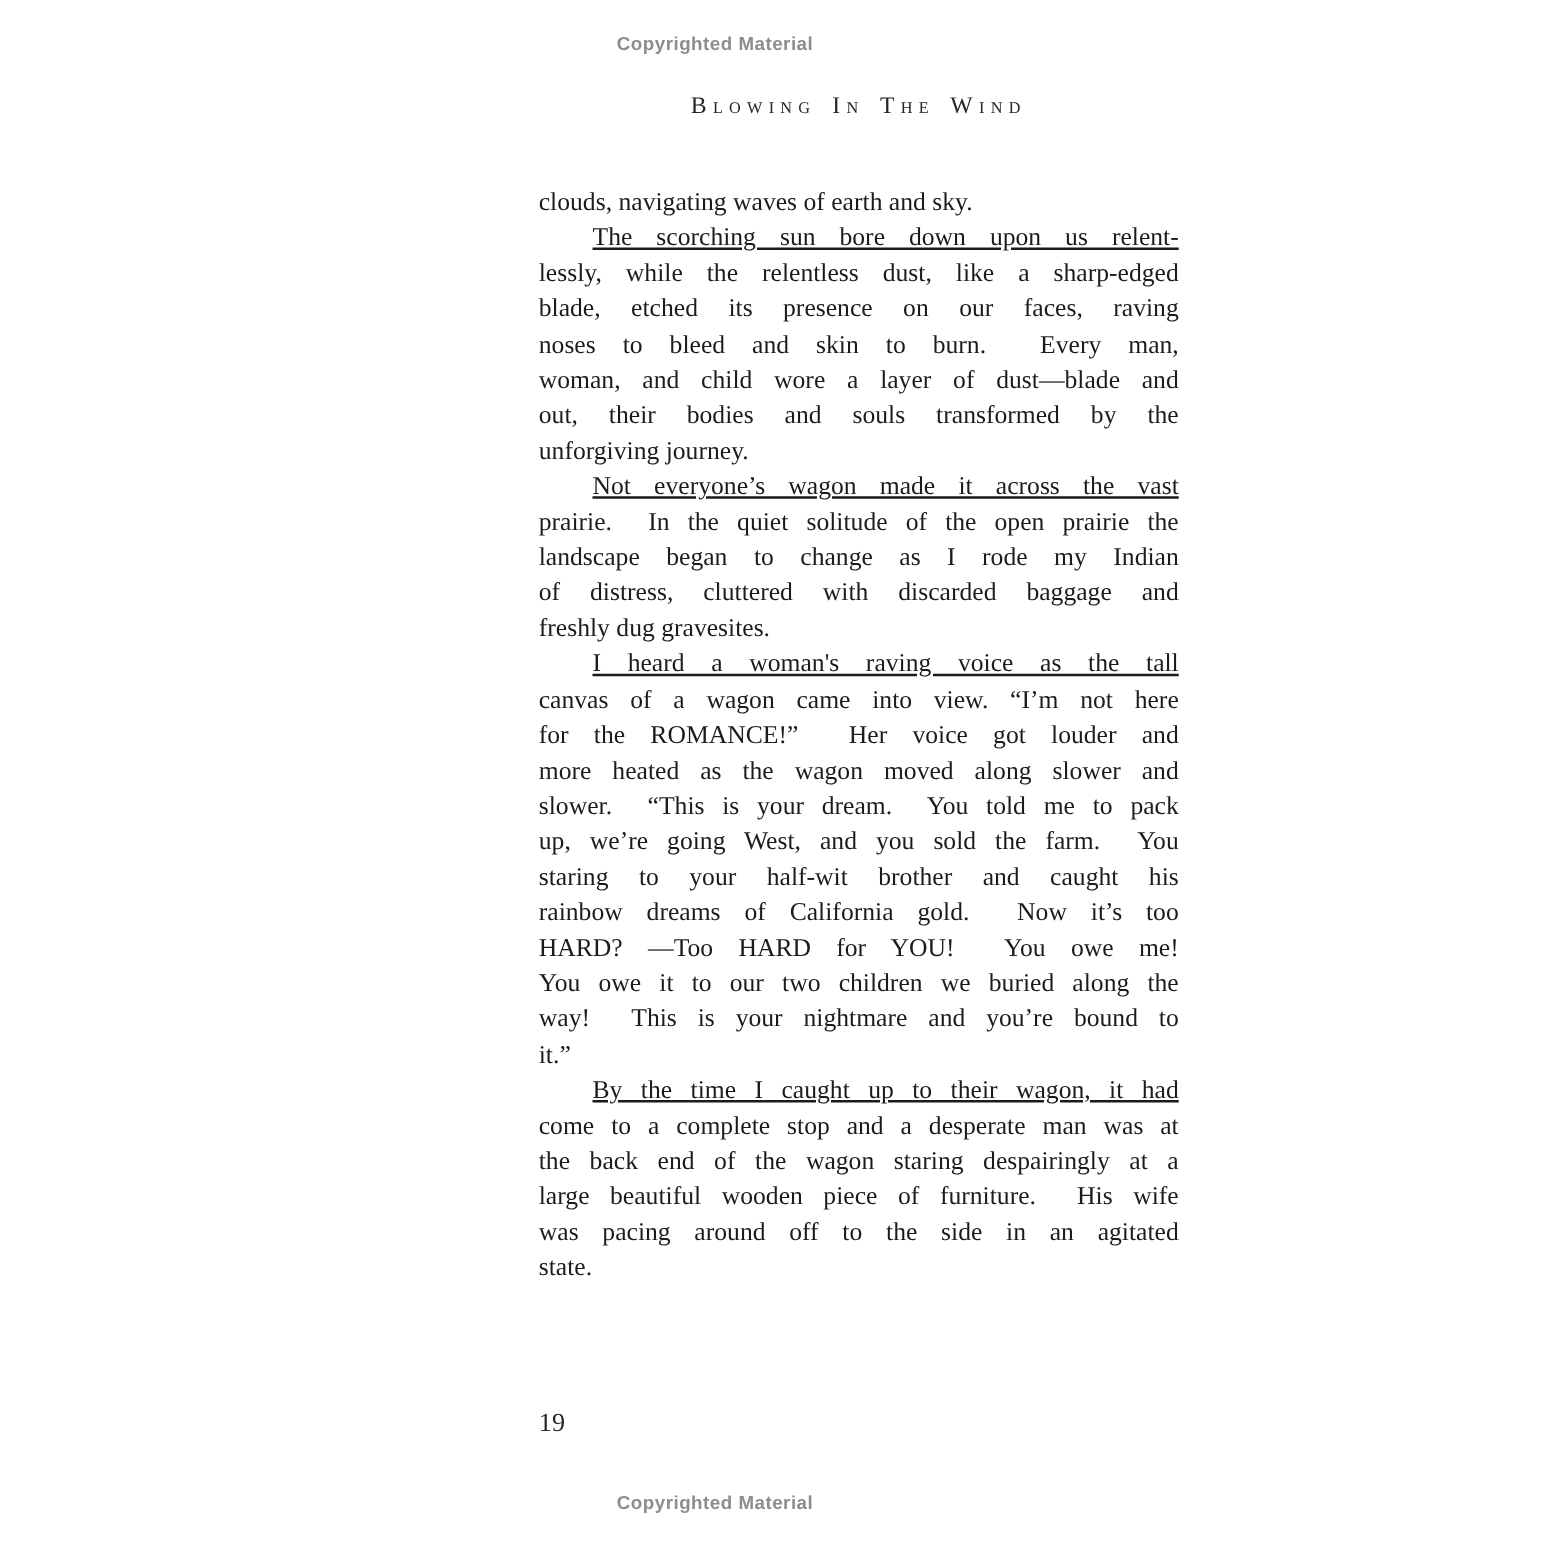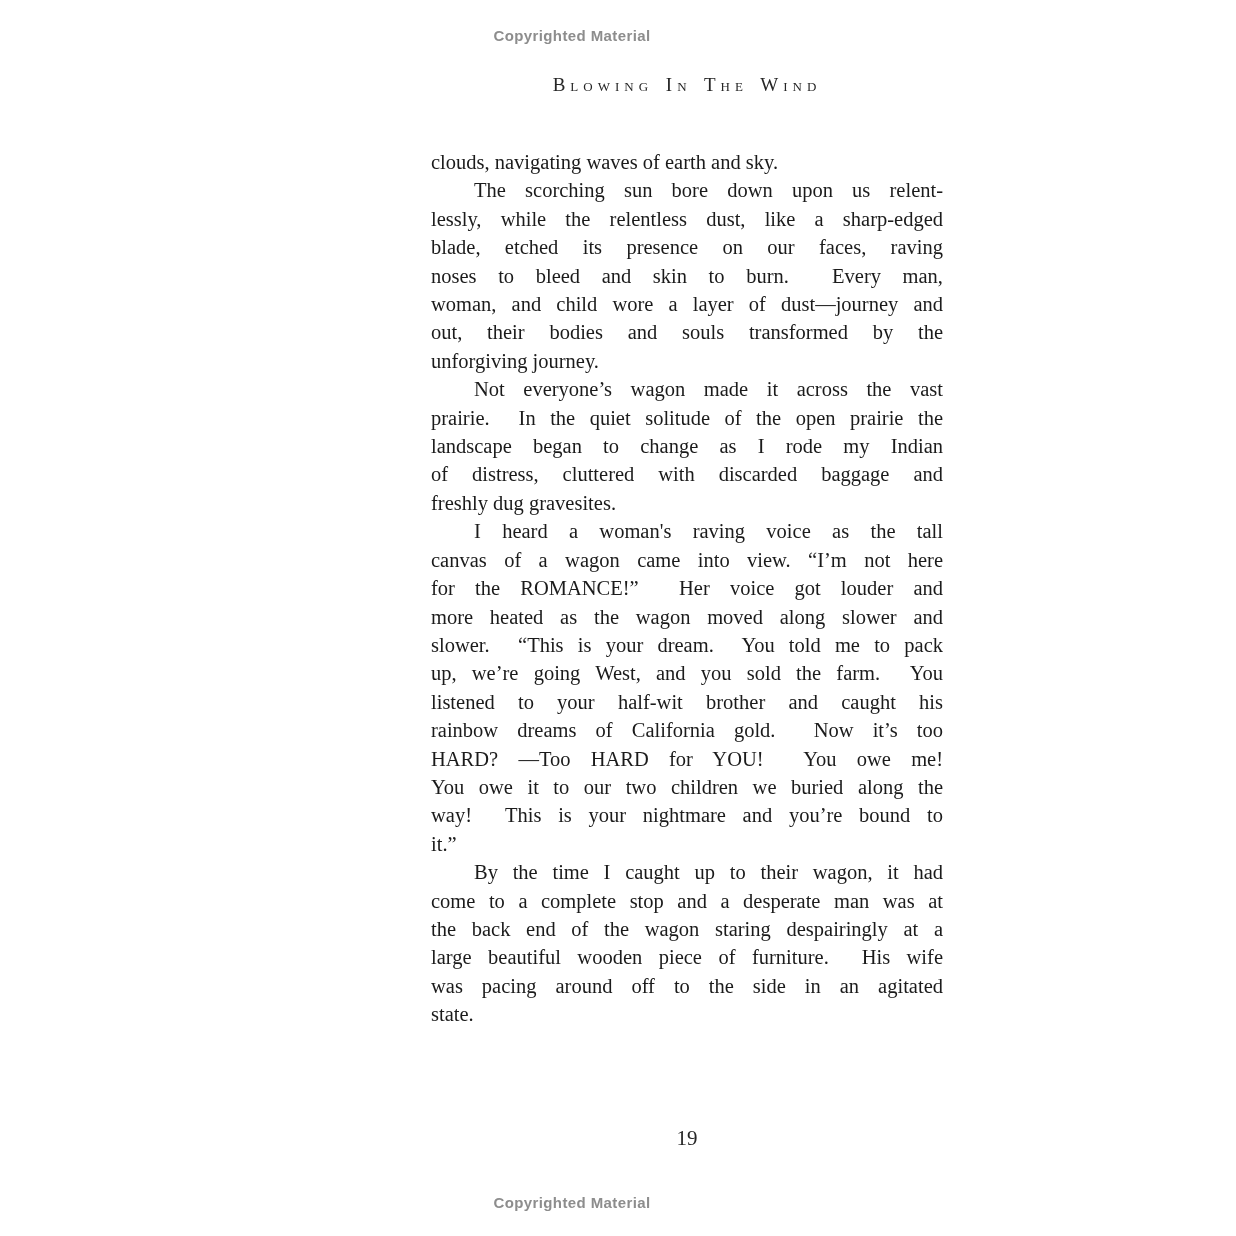--- a/index.html
+++ b/index.html
@@ -66,27 +66,28 @@
   .line {
     text-align: justify;
     text-align-last: justify;
   }
   .line.last {
     text-align: center;
     text-align-last: left;
   }
   .line.indented {
     text-indent: 43px;
+    text-decoration: underline;
   }
   .page-number {
     position: absolute;
     top: 1124px;
     left: 0;
     width: 100%;
-    text-align: center;
+    text-align: left;
     font-family: "Liberation Serif", serif;
     font-size: 21px;
     color: #262626;
   }
 </style>
 </head>
 <body>
 
 <div class="page">
 
@@ -98,39 +99,39 @@
 
     <div class="body-text">
         <div class="paragraph">
           <div class="line last">clouds, navigating waves of earth and sky.</div>
         </div>
         <div class="paragraph">
           <div class="line indented">The scorching sun bore down upon us relent-</div>
           <div class="line">lessly, while the relentless dust, like a sharp-edged</div>
           <div class="line">blade, etched its presence on our faces, raving</div>
           <div class="line">noses to bleed and skin to burn.&nbsp; Every man,</div>
-          <div class="line">woman, and child wore a layer of dust—journey and</div>
+          <div class="line">woman, and child wore a layer of dust—blade and</div>
           <div class="line">out, their bodies and souls transformed by the</div>
           <div class="line last">unforgiving journey.</div>
         </div>
         <div class="paragraph">
           <div class="line indented">Not everyone’s wagon made it across the vast</div>
           <div class="line">prairie.&nbsp; In the quiet solitude of the open prairie the</div>
           <div class="line">landscape began to change as I rode my Indian</div>
           <div class="line">of distress, cluttered with discarded baggage and</div>
           <div class="line last">freshly dug gravesites.</div>
         </div>
         <div class="paragraph">
           <div class="line indented">I heard a woman's raving voice as the tall</div>
           <div class="line">canvas of a wagon came into view. “I’m not here</div>
           <div class="line">for the ROMANCE!”&nbsp; Her voice got louder and</div>
           <div class="line">more heated as the wagon moved along slower and</div>
           <div class="line">slower.&nbsp; “This is your dream.&nbsp; You told me to pack</div>
           <div class="line">up, we’re going West, and you sold the farm.&nbsp; You</div>
-          <div class="line">listened to your half-wit brother and caught his</div>
+          <div class="line">staring to your half-wit brother and caught his</div>
           <div class="line">rainbow dreams of California gold.&nbsp; Now it’s too</div>
           <div class="line">HARD? —Too HARD for YOU!&nbsp; You owe me!</div>
           <div class="line">You owe it to our two children we buried along the</div>
           <div class="line">way!&nbsp; This is your nightmare and you’re bound to</div>
           <div class="line last">it.”</div>
         </div>
         <div class="paragraph">
           <div class="line indented">By the time I caught up to their wagon, it had</div>
           <div class="line">come to a complete stop and a desperate man was at</div>
           <div class="line">the back end of the wagon staring despairingly at a</div>

